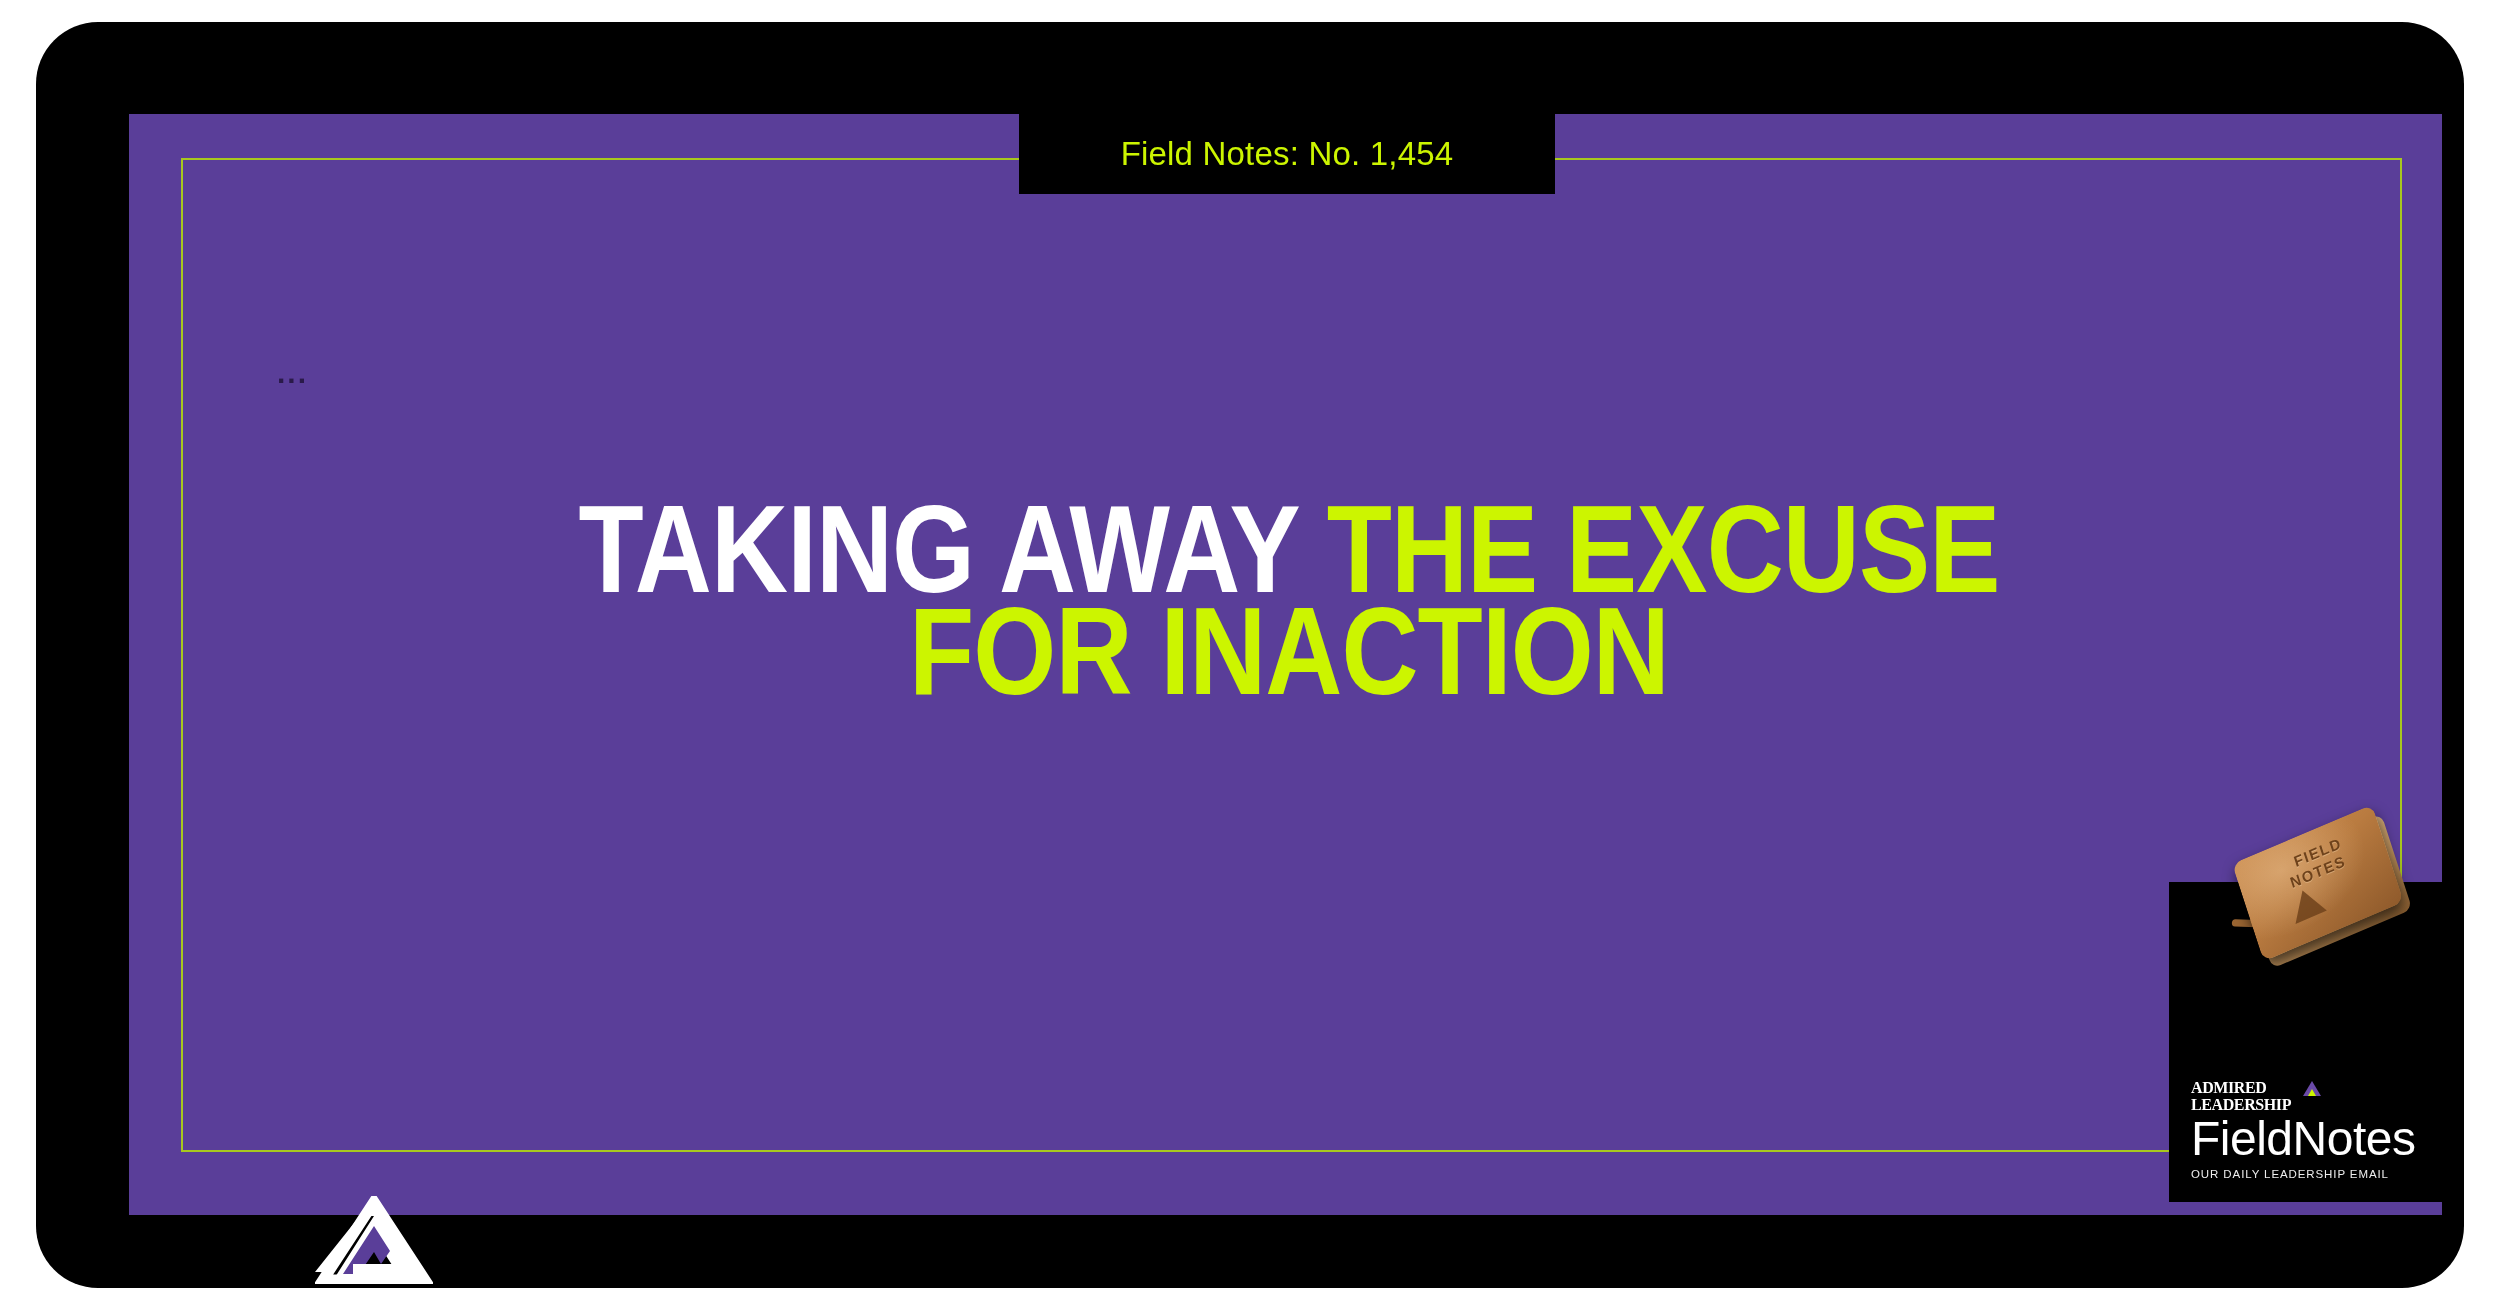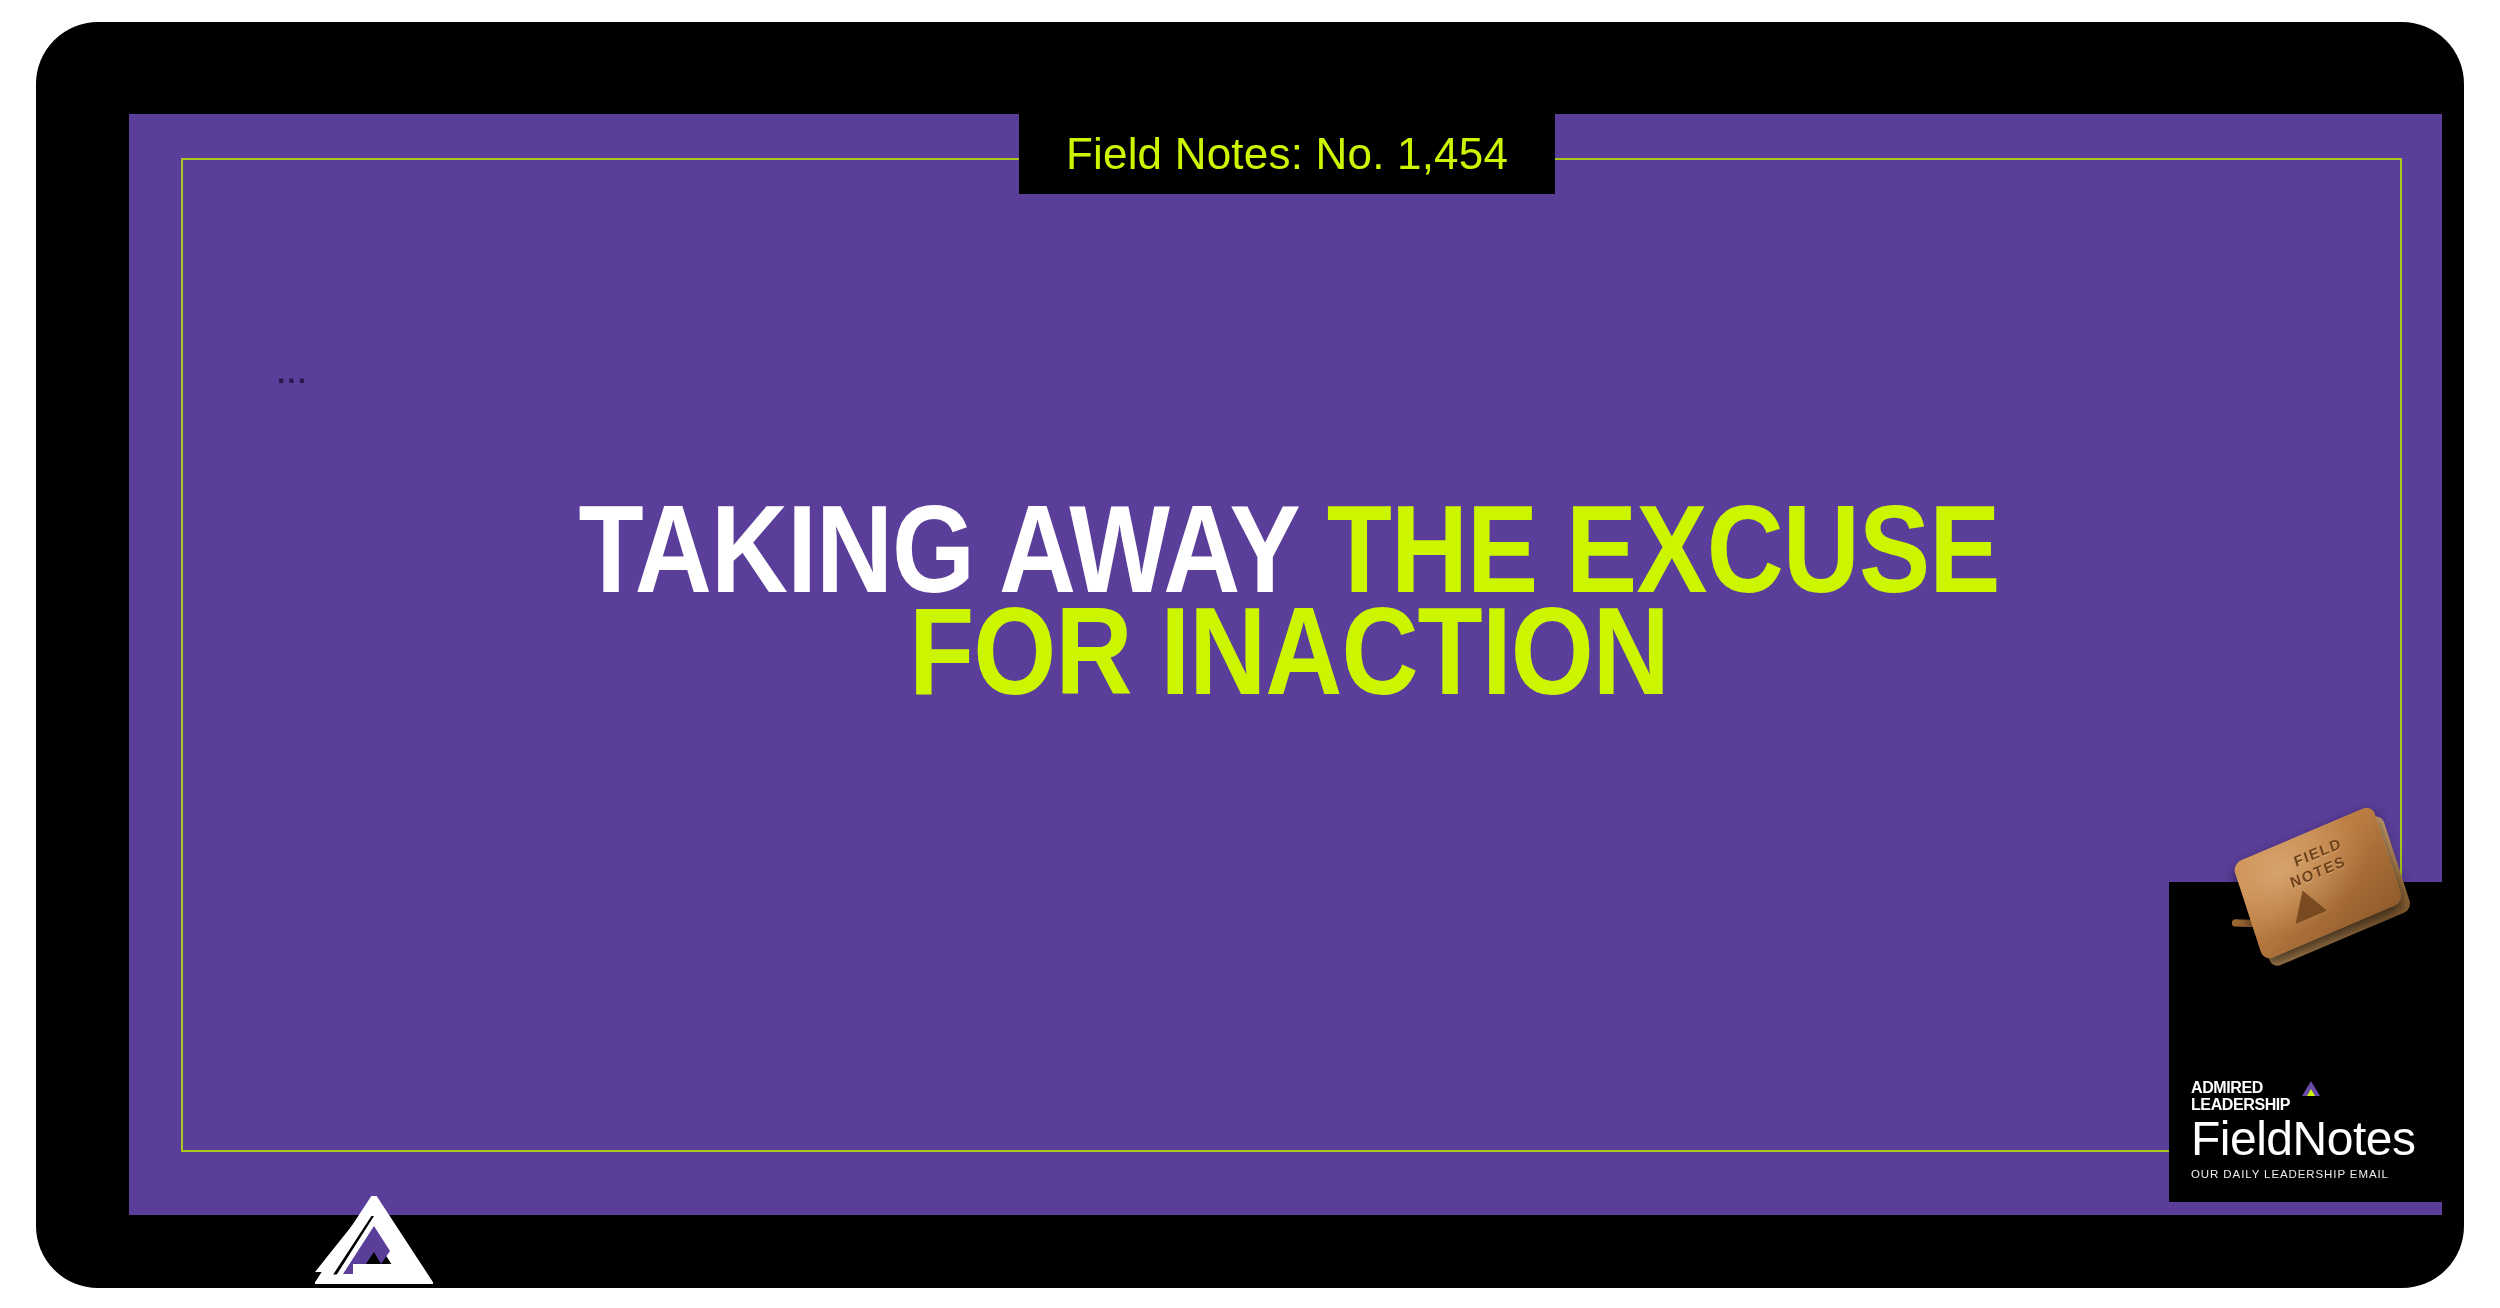--- a/index.html
+++ b/index.html
@@ -43,21 +43,21 @@
     position:absolute;
     left:983px; top:92px;
     width:536px; height:80px;
     background:#000000;
     display:flex;
     align-items:center;
     justify-content:center;
   }
   #issue-chip .issue-text{
     color:#CCF500;
-    font-size:44px;
+    font-size:33px;
     font-weight:400;
     letter-spacing:.2px;
     white-space:nowrap;
   }
 
   
   #ellipsis-marker{
     position:absolute;
     left:148px; top:254px;
     color:#2A1A4A;
@@ -165,20 +165,21 @@
   
   #promo-brand{
     position:absolute;
     left:22px; bottom:22px;
     width:250px;
   }
   #promo-brand .al-line{
     display:flex;
     align-items:flex-start;
     gap:12px;
+    font-family:Liberation Serif, serif;
   }
   #promo-brand .al-words{
     color:#FFFFFF;
     font-weight:700;
     font-size:16px;
     line-height:1.02;
     letter-spacing:-.4px;
   }
   #promo-brand .al-mark{
     width:0; height:0;

